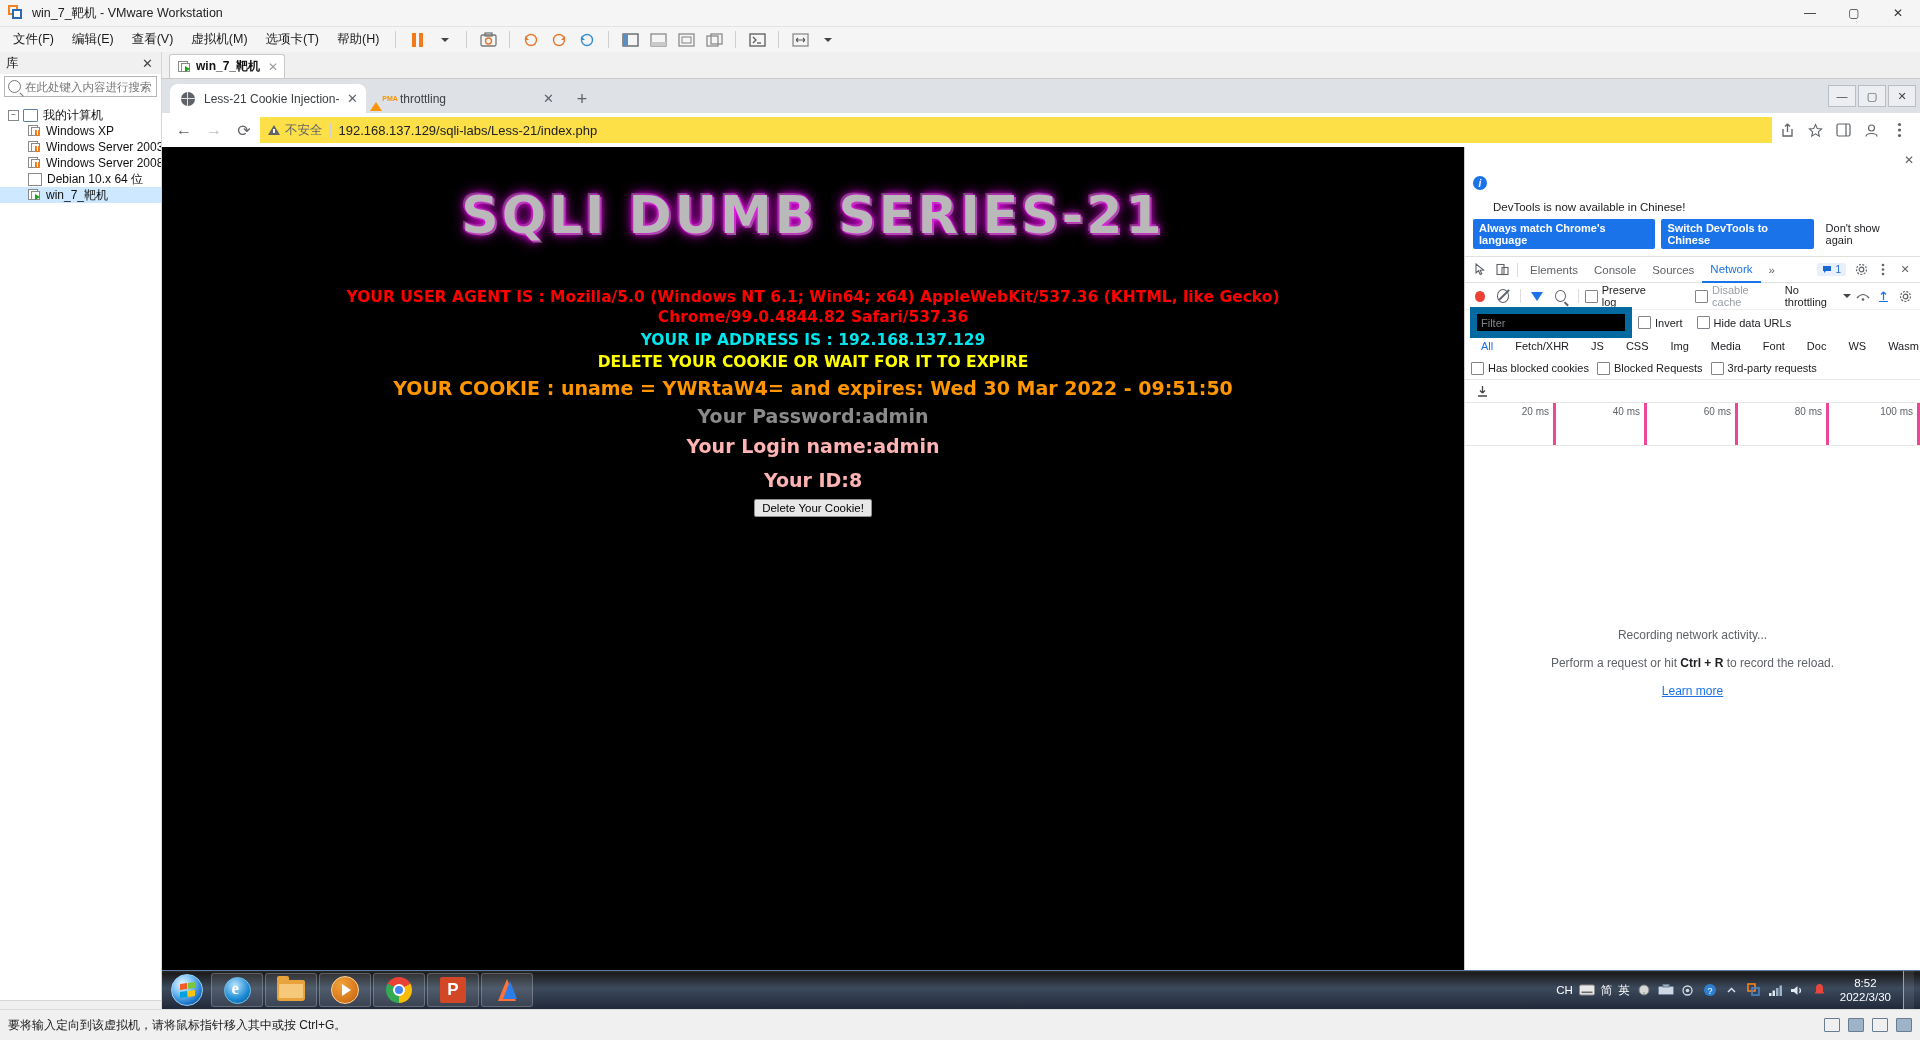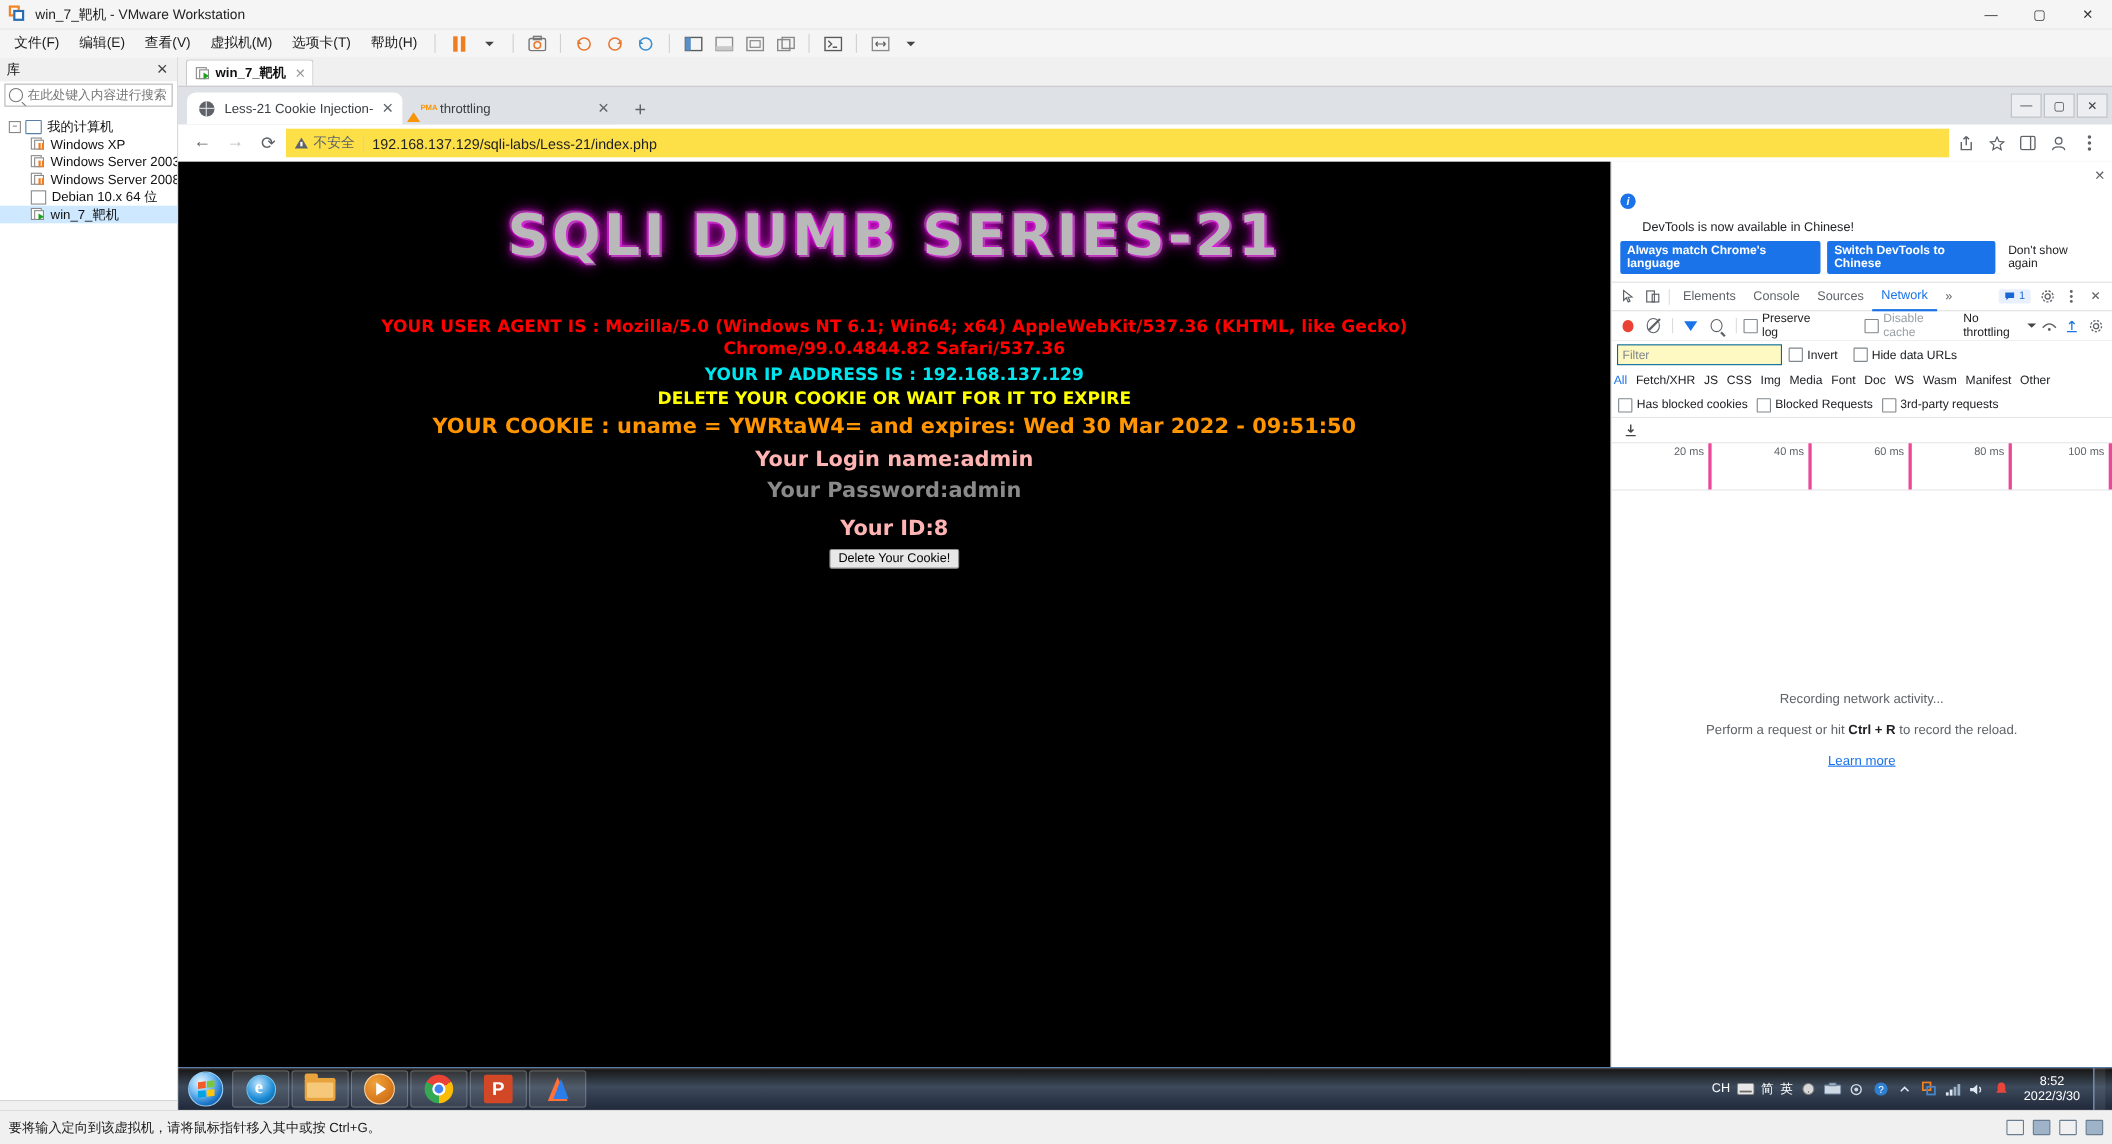--- a/index.html
+++ b/index.html
@@ -133,23 +133,23 @@
   .no-sign{width:12px;height:12px;border:1.6px solid #5f6368;border-radius:50%;position:relative;margin:0 5px;}
   .no-sign:after{content:"";position:absolute;left:-1px;top:4px;width:14px;height:1.6px;background:#5f6368;transform:rotate(-45deg);}
   .funnel{width:0;height:0;border-left:6px solid transparent;border-right:6px solid transparent;border-top:9px solid #1a73e8;margin:0 4px;}
   .mag2{width:10px;height:10px;border:1.5px solid #5f6368;border-radius:50%;position:relative;margin:0 6px;}
   .mag2:after{content:"";position:absolute;right:-4px;bottom:-3px;width:5px;height:1.5px;background:#5f6368;transform:rotate(45deg);}
   .cb{width:11px;height:11px;border:1px solid #80868b;background:#fff;margin-right:4px;border-radius:1px;flex:0 0 auto;}
   .chk{display:flex;align-items:center;font-size:11px;color:#202124;margin-right:8px;}
   .chk.dis{color:#9aa0a6;padding-left:31px;}
   .throttle{font-size:11px;color:#202124;margin:0 4px;}
   .dt-filterrow{height:25px;display:flex;align-items:center;padding:0 5px;gap:6px;}
-  .filter-input{width:140px;height:17px;border:1px solid #0369a1;font-size:11px;color:#80868b;padding:0 4px;
-                display:flex;align-items:center;background:#fef9c3;}
-  .dt-typerow{height:22px;display:flex;align-items:center;padding:0 2px;gap:8px;font-size:11px;color:#202124;}
+  .filter-input{width:140px;height:17px;border:7px solid #0369a1;font-size:11px;color:#80868b;padding:0 4px;
+                display:flex;align-items:center;background:#000000;}
+  .dt-typerow{height:22px;display:flex;align-items:center;padding:0 16px;gap:22px;font-size:11px;color:#202124;}
   .dt-typerow .sel{color:#1a73e8;}
   .dt-optrow{height:22px;display:flex;align-items:center;padding:0 6px;border-bottom:1px solid #e6e6e6;}
   .dt-dlrow{height:22px;display:flex;align-items:center;padding:0 6px;border-bottom:1px solid #e6e6e6;}
   .dt-timeline{height:42px;display:flex;border-bottom:1px solid #e6e6e6;position:relative;}
   .tl-cell{flex:1;border-right:3px solid #ec4899;position:relative;}
   .tl-cell span{position:absolute;right:4px;top:3px;font-size:10px;color:#5f6368;}
   .dt-empty{flex:1;display:flex;flex-direction:column;align-items:center;justify-content:center;gap:14px;padding-bottom:90px;}
   .dt-empty .l1{font-size:12px;color:#5f6368;}
   .dt-empty .l2{font-size:12px;color:#5f6368;}
   .dt-empty .l2 b{color:#202124;}
@@ -452,22 +452,22 @@
 
         <div class="pagewrap">
 
           <div class="webpage">
             <div class="sqli-title">SQLI DUMB SERIES-21</div>
             <div class="pg-line ua">YOUR USER AGENT IS : Mozilla/5.0 (Windows NT 6.1; Win64; x64) AppleWebKit/537.36 (KHTML, like Gecko)</div>
             <div class="pg-line ua" style="margin-top:0">Chrome/99.0.4844.82 Safari/537.36</div>
             <div class="pg-line ip">YOUR IP ADDRESS IS : 192.168.137.129</div>
             <div class="pg-line delmsg">DELETE YOUR COOKIE OR WAIT FOR IT TO EXPIRE</div>
             <div class="pg-line cookie">YOUR COOKIE : uname = YWRtaW4= and expires: Wed 30 Mar 2022 - 09:51:50</div>
+            <div class="pg-line passwd">Your Password:admin</div>
             <div class="pg-line login">Your Login name:admin</div>
-            <div class="pg-line passwd">Your Password:admin</div>
             <div class="pg-line yid">Your ID:8</div>
             <button class="delbtn">Delete Your Cookie!</button>
           </div>
 
           <div class="devtools">
             <div class="dt-banner">
               <div class="row1">
                 <span class="info-i">i</span>
                 <span class="msg">DevTools is now available in Chinese!</span>
               </div>

